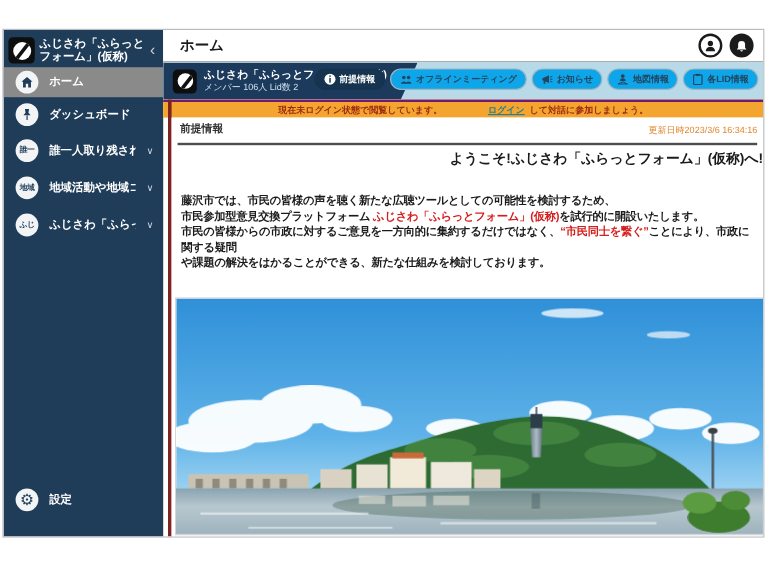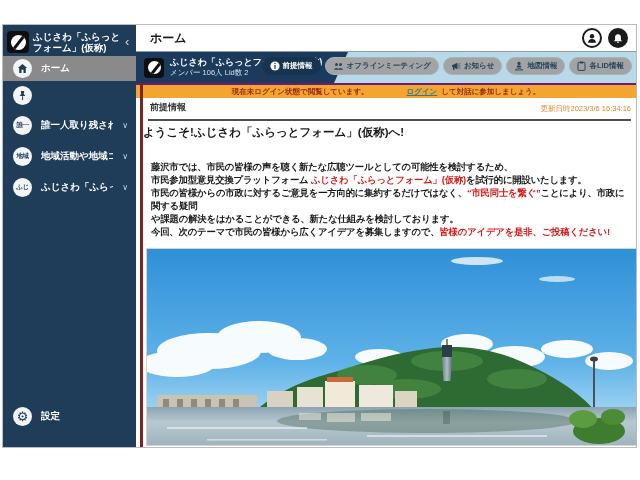--- a/index.html
+++ b/index.html
@@ -36,40 +36,40 @@
   .hd-bell { background:#1b1b1b; }
 
   
   .banner { position:absolute; left:133px; top:27px; right:0; height:31px; background:#b7d9e8; overflow:hidden; }
   .banner-left { position:absolute; left:0; top:0; width:212px; height:100%; background:#1b3a5c;
                  clip-path:polygon(0 0,100% 0,calc(100% - 14px) 100%,0 100%);
                  display:flex; align-items:center; gap:6px; padding:0 10px 0 8px; }
   .banner-title { font-size:9px; font-weight:bold; color:#fff; line-height:11px; white-space:nowrap; }
   .banner-sub { font-size:7.5px; color:#cfe0ee; }
   .pillbar { position:absolute; right:4px; top:5px; display:flex; gap:4px; }
-  .pill { height:18px; border-radius:9px; background:#a3a3a3; border:1px solid #9fb6c2; color:#23455f;
+  .pill { height:18px; border-radius:9px; background:#0ea5e9; border:1px solid #9fb6c2; color:#23455f;
           display:flex; align-items:center; gap:3px; padding:0 7px; font-size:7.5px; font-weight:bold; cursor:pointer; white-space:nowrap; }
   .pill.selected { background:#16334f; border-color:#16334f; color:#fff; }
   .pill svg { display:block; flex:0 0 auto; }
 
   
   .notice { position:absolute; left:133px; top:58px; right:0; height:15px; background:#f4a52f;
             border-top:2px solid #701a75; display:flex; align-items:center; justify-content:center;
             font-size:7.5px; font-weight:bold; color:#9c2c14; gap:4px; }
   .notice a { color:#2a7f8e; text-decoration:underline; cursor:pointer;margin-left:34px; }
 
   .maroon-strip { position:absolute; left:137px; top:58px; width:3px; bottom:0; background:#7d2423; }
 
   
   .content { position:absolute; left:140px; top:73px; right:0; bottom:0; background:#fff; }
   .sec-row { position:absolute; left:7px; right:5px; top:2px; height:14px; display:flex; align-items:flex-end; }
   .sec-label { font-size:9px; font-weight:bold; color:#333; flex:1; }
   .sec-updated { font-size:7.5px; color:#e2862c; }
   .rule { position:absolute; left:5px; right:5px; top:21px; border-top:2px solid #4d4d4d; }
-  .welcome { position:absolute; left:0; right:0; top:27px; text-align:left; font-size:11.5px; font-weight:bold; color:#1a1a1a; }
+  .welcome { position:absolute; left:0; right:0; top:27px; text-align:right; font-size:11.5px; font-weight:bold; color:#1a1a1a; }
   .bodytext { position:absolute; left:8px; right:4px; top:50px; font-size:9.4px; font-weight:bold;
               color:#1a1a1a; line-height:13px; letter-spacing:-0.2px;margin-top:12px; }
   .red { color:#d51d1d; }
 
   .photo { position:absolute; left:3px; top:150px; width:491px; height:198px; border:1px solid #d4d4d4; background:#cde; }
   .photo svg { display:block; }
 
   
   .themes { position:absolute; left:3px; right:2px; top:349px; height:27px; display:flex; align-items:stretch; overflow:hidden; }
   .themes-info { width:148px; overflow:hidden; padding-top:1px; }
@@ -104,20 +104,21 @@
         <span class="sb-label">ホーム</span>
       </div>
 
       <div class="sb-item" style="top:58px;">
         <span class="sb-ico">
           <svg width="11" height="11" viewBox="0 0 10 10">
               <path d="M3.4 0.8 h3.2 l-0.5 2.8 1.6 1.9 H2.3 L3.9 3.6 Z" fill="#1f3c59"></path>
               <rect x="4.6" y="5.7" width="0.9" height="3.4" fill="#1f3c59"></rect>
             </svg>
         </span>
+        <span class="sb-label">ダッシュボード</span>
       </div>
 
       <div class="sb-item" style="top:88px;">
         <span class="sb-ico">
             <span class="sb-badge">誰一</span>
           </span>
         <span class="sb-label">誰一人取り残されな…</span>
         <span class="sb-chev">∨</span>
       </div>
 
@@ -234,23 +235,20 @@
 
       <div class="bodytext">
         <div><span>藤沢市では、市民の皆様の声を聴く新たな広聴ツールとしての可能性を検討するため、</span></div>
         <div>
           <span>市民参加型意見交換プラットフォーム </span><span class="red">ふじさわ「ふらっとフォーム」(仮称)</span><span>を試行的に開設いたします。</span>
         </div>
         <div>
           <span>市民の皆様からの市政に対するご意見を一方向的に集約するだけではなく、</span><span class="red">“市民同士を繋ぐ”</span><span>ことにより、市政に関する疑問</span>
         </div>
         <div><span>や課題の解決をはかることができる、新たな仕組みを検討しております。</span></div>
-        <div>
-          <span>今回、次のテーマで市民の皆様から広くアイデアを募集しますので、</span><span class="red">皆様のアイデアを是非、ご投稿ください!</span>
-        </div>
       </div>
 
       <figure class="photo">
         <svg width="489" height="196" viewBox="0 0 489 196">
           <defs>
             <linearGradient id="sky" x1="0" y1="0" x2="0" y2="1">
               <stop offset="0" stop-color="#2f90d8"></stop>
                 <stop offset="0.7" stop-color="#5eb2e8"></stop>
                 <stop offset="1" stop-color="#9ed3f2"></stop>
             </linearGradient>

